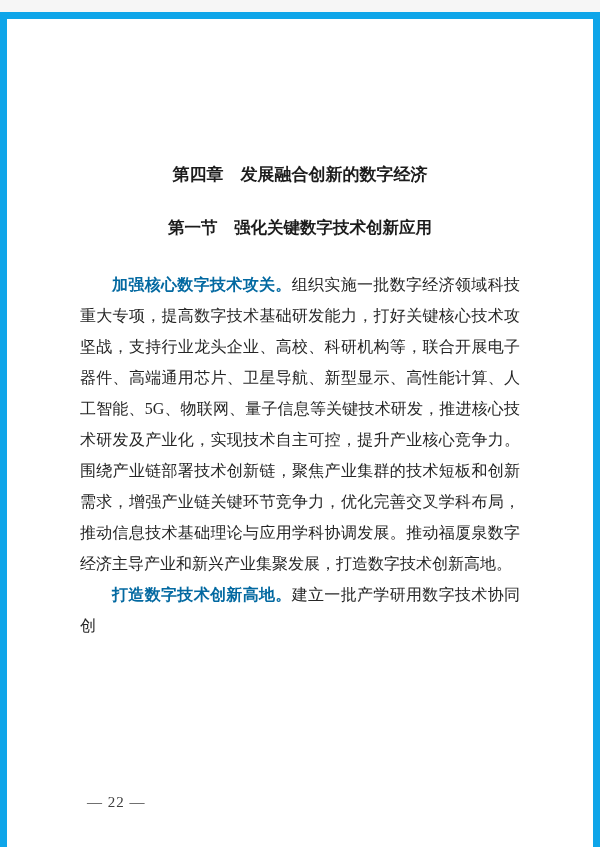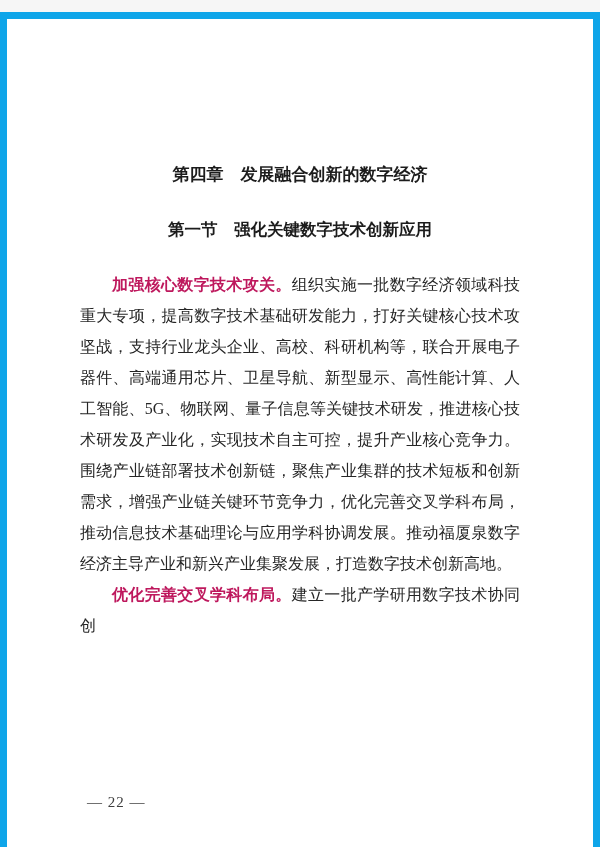--- a/index.html
+++ b/index.html
@@ -24,21 +24,21 @@
     text-align: center;
     font-family: "Liberation Sans", "DejaVu Sans", sans-serif;
     font-weight: 700;
     font-size: 17px;
     line-height: 24px;
     color: #1c1c1c;
   }
   .section-title {
     margin: 30px 0 0 0;
     text-align: center;
-    font-family: Liberation Sans, sans-serif;
+    font-family: Liberation Mono, monospace;
     font-weight: 700;
     font-size: 16.5px;
     line-height: 24px;
     color: #1c1c1c;
   }
   .body-para {
     width: 440px;
     margin: 0 auto;
     font-size: 16px;
     line-height: 31px;
@@ -51,21 +51,21 @@
   }
   .body-para.second {
     margin-top: 28px;
   }
   .body-para.third {
     margin-top: 0;
   }
   .lead {
     font-weight: 700;
     font-family: "Liberation Sans", "DejaVu Sans", sans-serif;
-    color: #be185d;
+    color: #0369a1;
   }
   .page-number {
     position: absolute;
     left: 80px;
     top: 772px;
     font-size: 15px;
     line-height: 22px;
     letter-spacing: 1px;
     color: #3d3d3d;
     font-family: "Liberation Serif", "DejaVu Serif", serif;
@@ -76,17 +76,17 @@
 
 <div class="page">
 
   <h1 class="chapter-title">第四章　发展融合创新的数字经济</h1>
 
 
   <h2 class="section-title">第一节　强化关键数字技术创新应用</h2>
 
   <p class="body-para second"><span class="lead">加强核心数字技术攻关。</span><span>组织实施一批数字经济领域科技重大专项，提高数字技术基础研发能力，打好关键核心技术攻坚战，支持行业龙头企业、高校、科研机构等，联合开展电子器件、高端通用芯片、卫星导航、新型显示、高性能计算、人工智能、5G、物联网、量子信息等关键技术研发，推进核心技术研发及产业化，实现技术自主可控，提升产业核心竞争力。围绕产业链部署技术创新链，聚焦产业集群的技术短板和创新需求，增强产业链关键环节竞争力，优化完善交叉学科布局，推动信息技术基础理论与应用学科协调发展。推动福厦泉数字经济主导产业和新兴产业集聚发展，打造数字技术创新高地。</span></p>
 
-  <p class="body-para third"><span class="lead">优化完善交叉学科布局。</span><span>建立一批产学研用数字技术协同创</span></p>
+  <p class="body-para third"><span class="lead">打造数字技术创新高地。</span><span>建立一批产学研用数字技术协同创</span></p>
 
   <div class="page-number">— 22 —</div>
 
 </div>
 
 </body></html>

